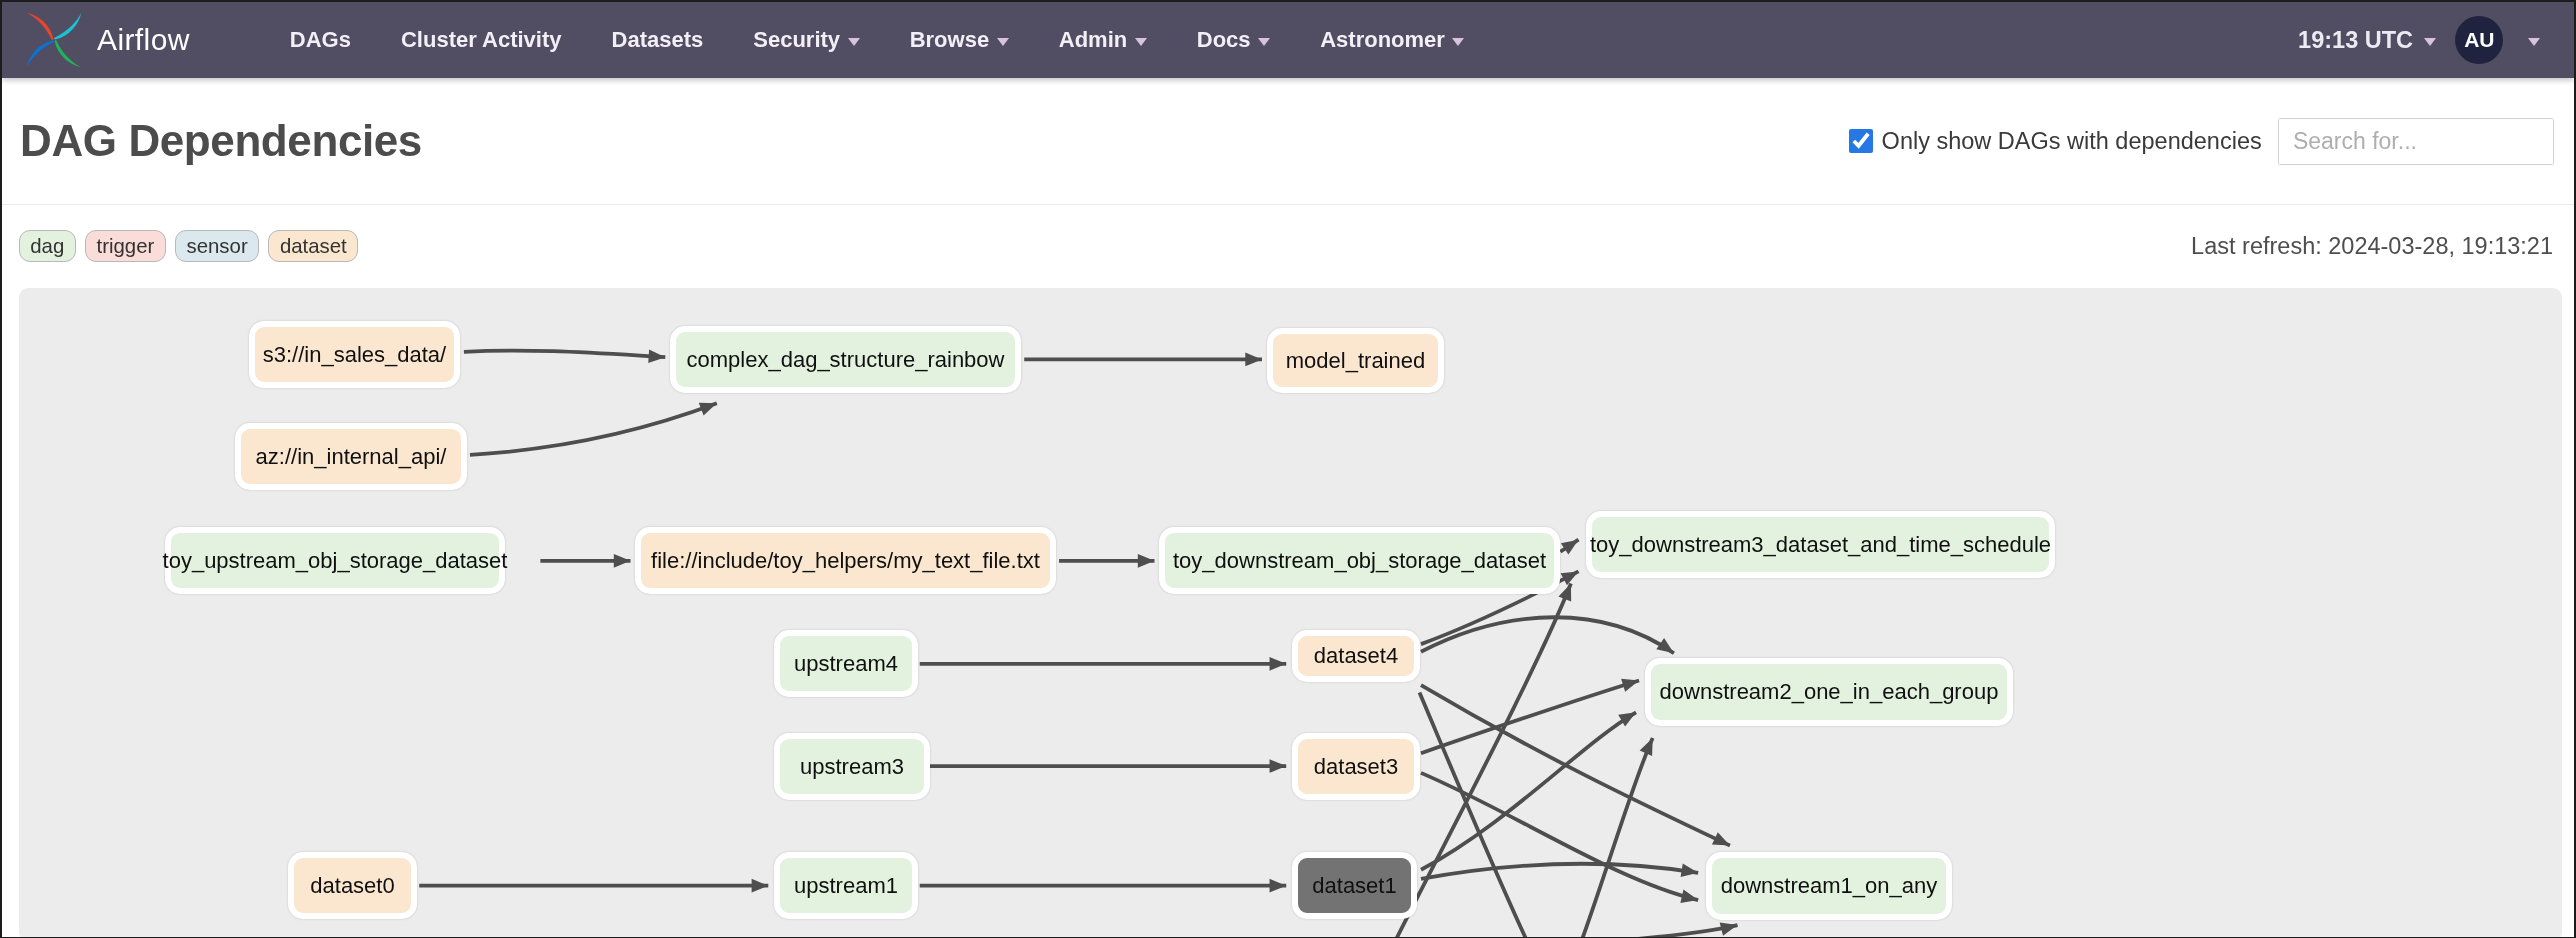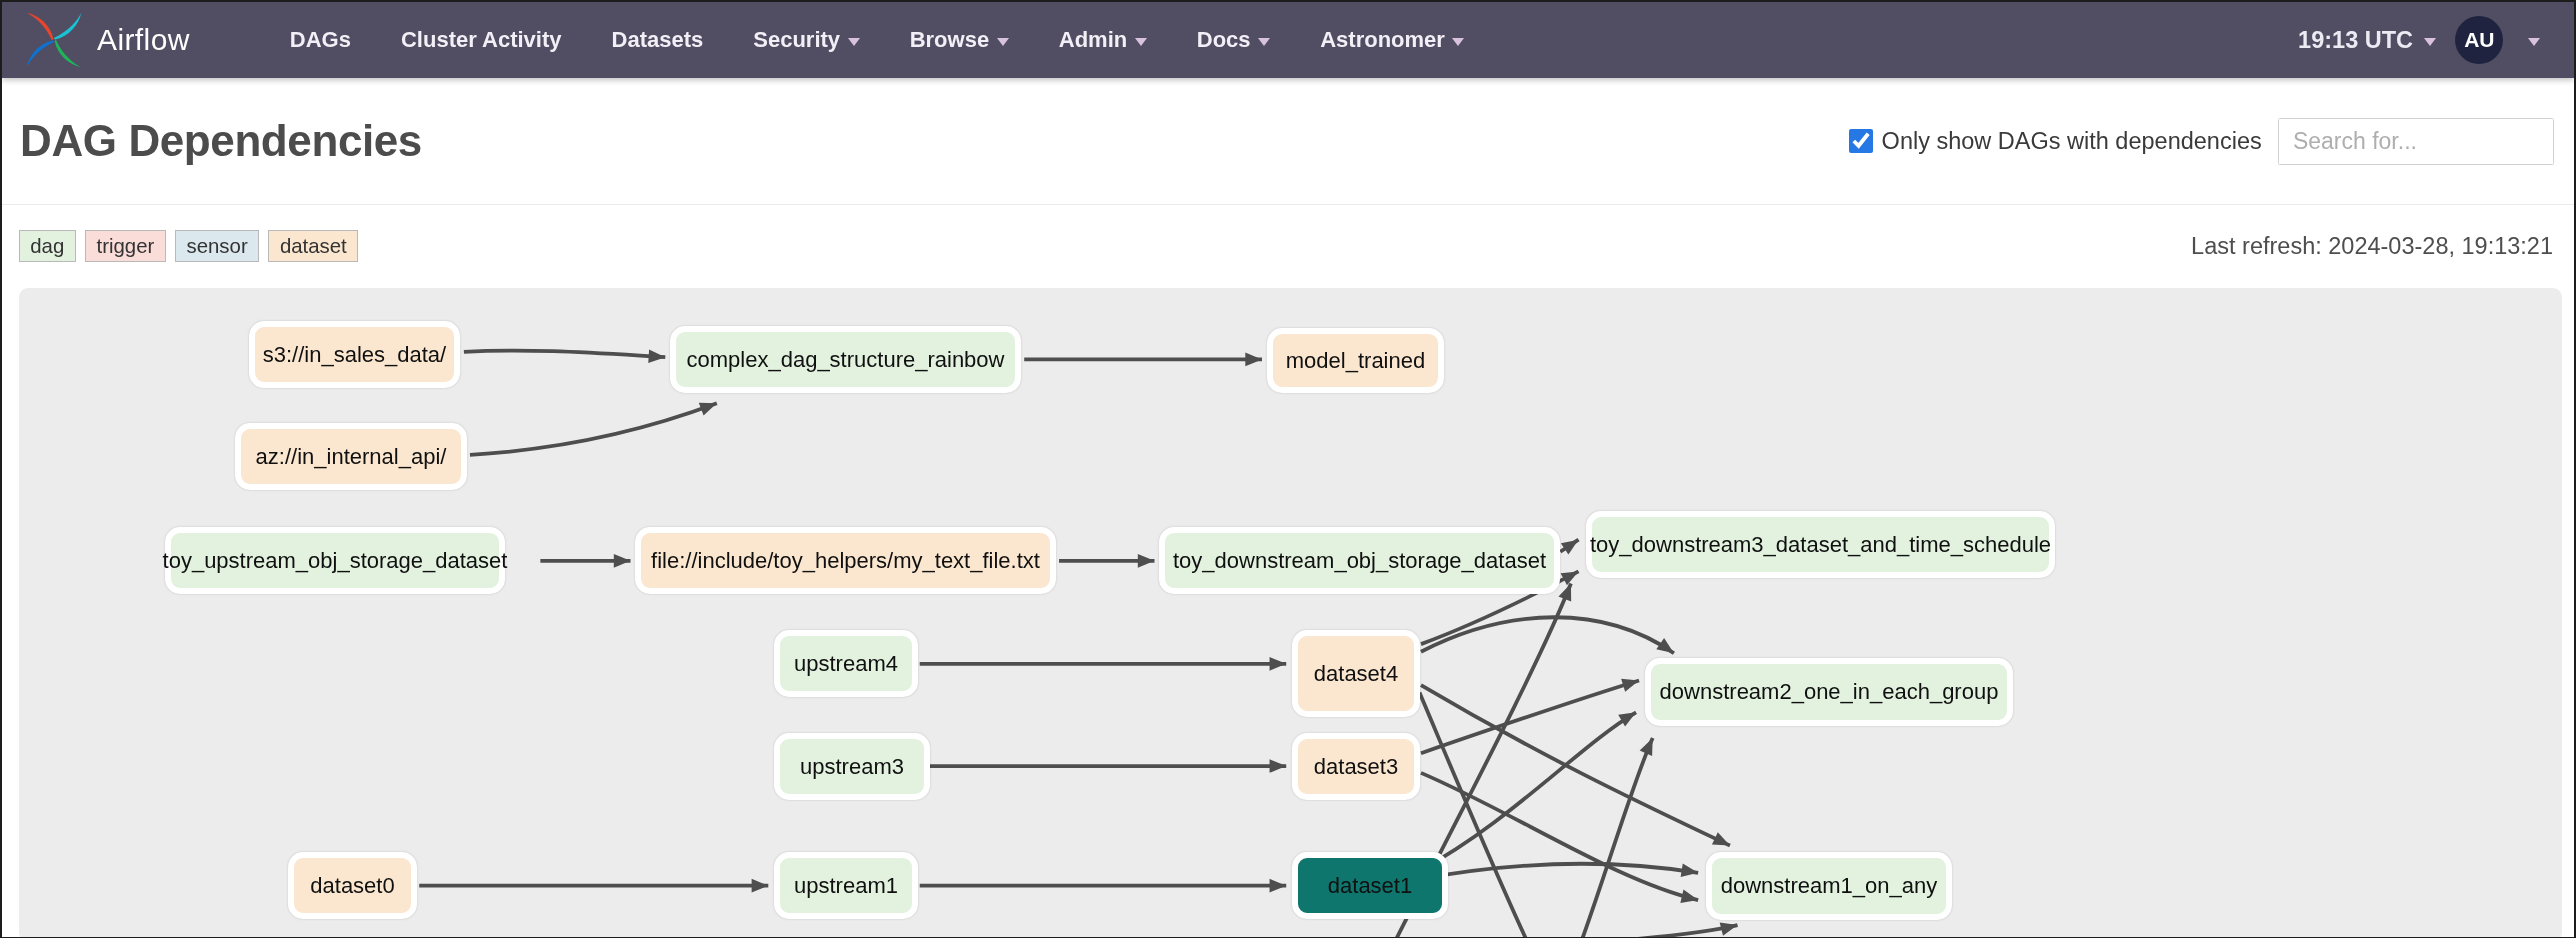--- a/index.html
+++ b/index.html
@@ -37,21 +37,21 @@
   .dep-checkbox { width:23.5px; height:23.5px; accent-color:#2678e4; cursor:pointer; }
   .dep-label { font-size:23.5px; color:#3a3a3a; margin-right:7.6px; white-space:nowrap; }
   .search-input { width:276px; height:47px; border:1.5px solid #d2d2d2; border-radius:1.5px; font-size:23px; padding:0 13.6px; color:#444; outline:none; font-family:"Liberation Sans",sans-serif; }
   .search-input::placeholder { color:#aeaeae; }
   
   .legend-row {
     position:absolute; left:0; top:204px; right:0; height:80px;
     display:flex; align-items:center; padding:0 21px 0 16.7px;
   }
   .legend-chips { display:flex; gap:9px; }
-  .chip { border:1.5px solid #b9b9b9; border-radius:0; padding:3.8px 10.6px; font-size:20.4px; color:#333; white-space:nowrap; }
+  .chip { border:1.5px solid #b9b9b9; border-radius:11px; padding:3.8px 10.6px; font-size:20.4px; color:#333; white-space:nowrap; }
   .last-refresh { margin-left:auto; font-size:23.5px; color:#4e4e4e; white-space:nowrap; }
   
   .graph-panel { position:absolute; left:16.7px; top:286px; width:2543px; height:653px; border-radius:9px; }
   .edge-layer { position:absolute; left:0; top:0; width:2576px; height:939px; pointer-events:none; }
   .edge { fill:none; stroke-width:5px; }
   .node {
     position:absolute; display:flex; align-items:center; justify-content:center;
     border:6px solid #ffffff; border-radius:15px; font-size:22px; color:#101010;
     white-space:nowrap; cursor:pointer; box-shadow:0 0 2.3px rgba(0,0,0,.18);
   }
@@ -167,24 +167,24 @@
   <div id="nodes-layer">
       <div class="node" style="left: 241px; top: 319px; width: 211px; height: 67px; background: rgb(251, 231, 207); margin-left: 6px;">s3://in_sales_data/</div>
       <div class="node" style="left: 668px; top: 324px; width: 351px; height: 67px; background: rgb(226, 242, 223);">complex_dag_structure_rainbow</div>
       <div class="node" style="left: 1265px; top: 326px; width: 177px; height: 65px; background: rgb(251, 231, 207);">model_trained</div>
       <div class="node" style="left: 233px; top: 421px; width: 232px; height: 67px; background: rgb(251, 231, 207);">az://in_internal_api/</div>
       <div class="node" style="left: 163px; top: 525px; width: 340px; height: 67px; background: rgb(226, 242, 223);">toy_upstream_obj_storage_dataset</div>
       <div class="node" style="left: 633px; top: 525px; width: 421px; height: 67px; background: rgb(251, 231, 207);">file://include/toy_helpers/my_text_file.txt</div>
       <div class="node" style="left: 1157px; top: 525px; width: 401px; height: 67px; background: rgb(226, 242, 223);">toy_downstream_obj_storage_dataset</div>
       <div class="node" style="left: 1584px; top: 509px; width: 469px; height: 67px; background: rgb(226, 242, 223);">toy_downstream3_dataset_and_time_schedule</div>
       <div class="node" style="left: 772px; top: 628px; width: 144px; height: 67px; background: rgb(226, 242, 223);">upstream4</div>
-      <div class="node" style="left: 1290px; top: 628px; width: 128px; height: 87px; background: rgb(251, 231, 207);">dataset4</div>
+      <div class="node" style="left: 1290px; top: 628px; width: 128px; height: 52px; background: rgb(251, 231, 207);">dataset4</div>
       <div class="node" style="left: 772px; top: 731px; width: 156px; height: 67px; background: rgb(226, 242, 223);">upstream3</div>
       <div class="node" style="left: 1290px; top: 731px; width: 128px; height: 67px; background: rgb(251, 231, 207);">dataset3</div>
       <div class="node" style="left: 1643px; top: 656px; width: 368px; height: 68px; background: rgb(226, 242, 223);">downstream2_one_in_each_group</div>
       <div class="node" style="left: 286px; top: 850px; width: 129px; height: 67px; background: rgb(251, 231, 207);">dataset0</div>
       <div class="node" style="left: 772px; top: 850px; width: 144px; height: 67px; background: rgb(226, 242, 223);">upstream1</div>
-      <div class="node" style="left: 1290px; top: 850px; width: 156px; height: 67px; background: #0f766e;">dataset1</div>
+      <div class="node" style="left: 1290px; top: 850px; width: 125px; height: 67px; background: #737373;">dataset1</div>
       <div class="node" style="left: 1704px; top: 850px; width: 246px; height: 68px; background: rgb(226, 242, 223);">downstream1_on_any</div>
     </div>
 
 </div>
 
 
 </body></html>

